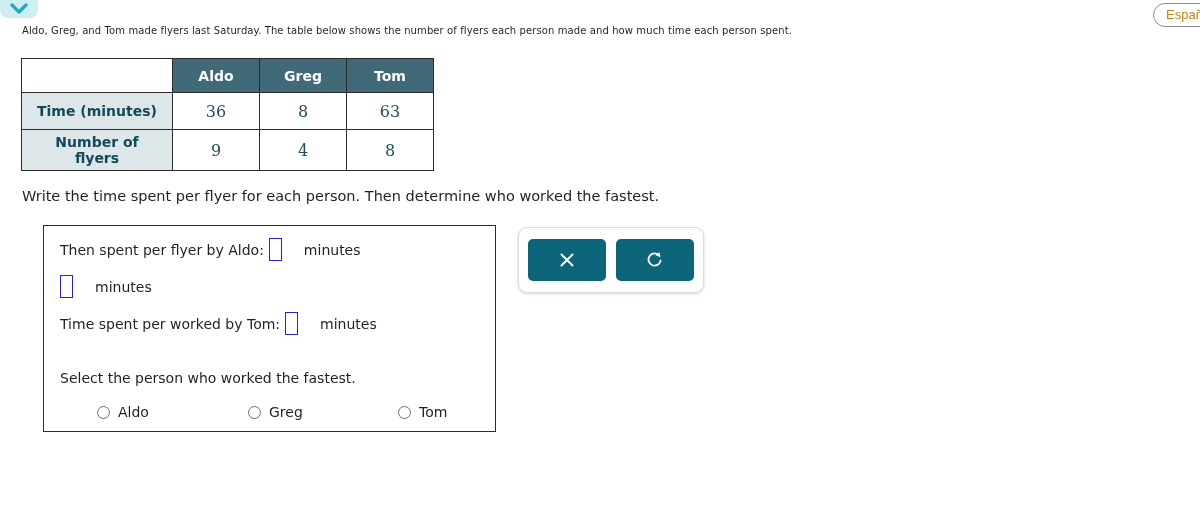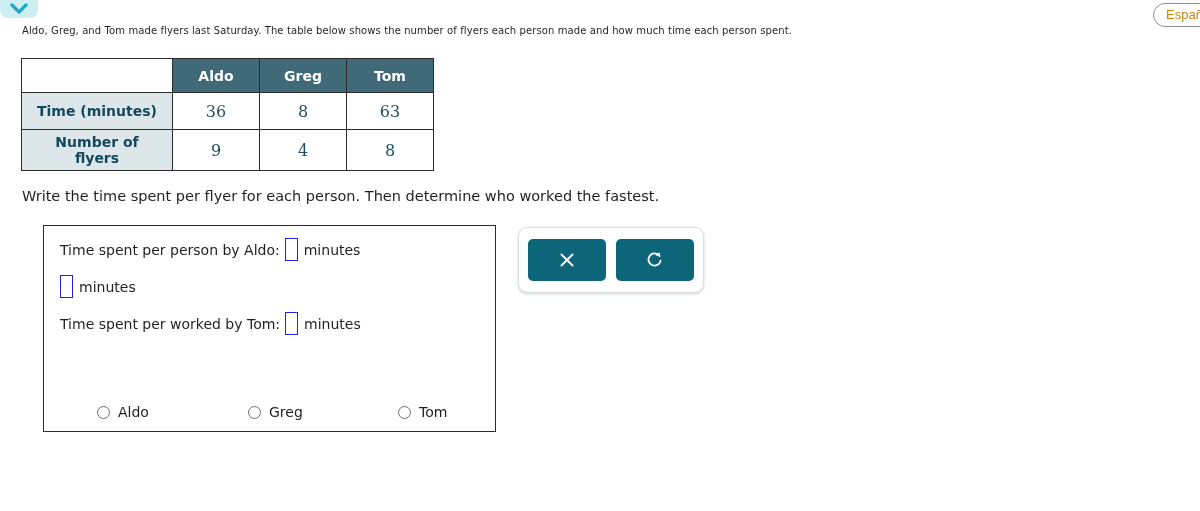--- a/index.html
+++ b/index.html
@@ -135,21 +135,21 @@
   .answer-row {
     position: absolute;
     left: 16px;
     font-size: 14px;
     color: #231f20;
     display: flex;
     align-items: center;
     white-space: nowrap;
   }
   .answer-row .label { margin-right: 5px; }
-  .answer-row .units { margin-left: 6px; }
+  .answer-row .units { margin-left: 22px; }
   .blank-input {
     display: inline-block;
     width: 13px;
     height: 23px;
     border: 1.5px solid #2222dd;
     background: #ffffff;
     vertical-align: middle;
     cursor: text;
   }
 
@@ -256,36 +256,37 @@
         <td class="data-cell">8</td>
       </tr>
     </tbody>
   </table>
 
   <div class="sub-instruction">Write the time spent per flyer for each person. Then determine who worked the fastest.</div>
 
   <div class="answer-panel">
 
     <div class="answer-row" style="top:12px;">
-      <span class="label">Time spent per person by Aldo:</span>
+      <span class="label">Then spent per flyer by Aldo:</span>
       <span class="blank-input"></span>
       <span class="units">minutes</span>
     </div>
 
     <div class="answer-row" style="top:49px;">
       <span class="blank-input"></span>
       <span class="units">minutes</span>
     </div>
 
     <div class="answer-row" style="top:86px;">
       <span class="label">Time spent per worked by Tom:</span>
       <span class="blank-input"></span>
       <span class="units">minutes</span>
     </div>
 
+    <div class="select-prompt">Select the person who worked the fastest.</div>
 
     <div class="radio-row">
       <label class="radio-opt" style="left:53px;">
         <span class="radio-circle"></span>
         <span>Aldo</span>
       </label>
       <label class="radio-opt" style="left:204px;">
         <span class="radio-circle"></span>
         <span>Greg</span>
       </label>

